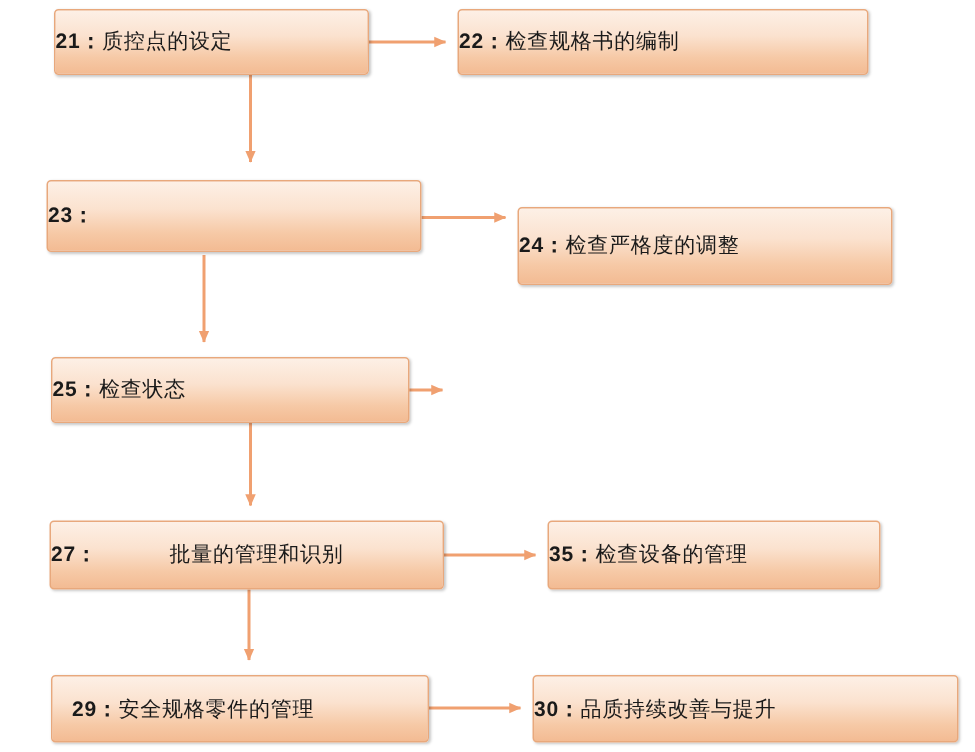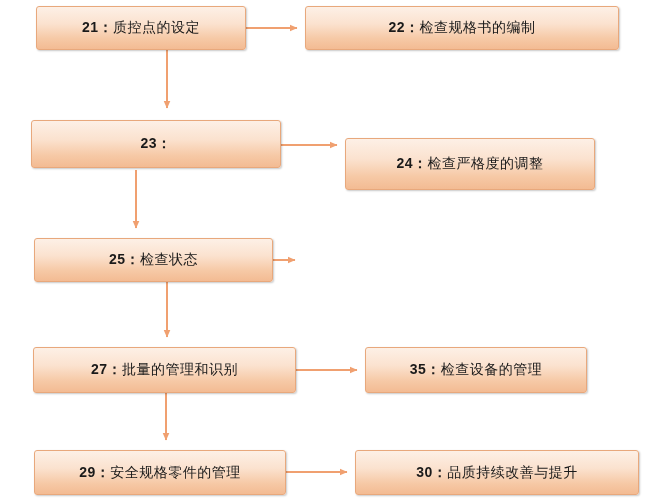--- a/index.html
+++ b/index.html
@@ -28,21 +28,20 @@
   }
   .node {
     position: absolute;
     box-sizing: border-box;
     border: 1px solid #e8a87c;
     border-radius: 3px;
     background: linear-gradient(to bottom, #fdf0e6 0%, #fbe2cf 40%, #f6c9a6 75%, #f3bb93 100%);
     box-shadow: 1px 1px 2px rgba(0,0,0,0.22);
     display: flex;
     align-items: center;
-    justify-content: center;
     color: #1a1a1a;
     font-size: 14px;
     letter-spacing: 0.5px;
     white-space: nowrap;
   }
   .node .num {
     font-weight: bold;
   }
   .node .txt {
     font-weight: normal;
@@ -70,51 +69,51 @@
       <path d="M166,393 L166,440"></path>
       <path d="M286,472 L347,472"></path>
     </g>
   </svg>
 
   <div class="node" style="left:36px; top:6px; width:210px; height:44px;">
     <span class="num">21：</span>
       <span class="txt">质控点的设定</span>
   </div>
 
-  <div class="node" style="left:305px; top:6px; width:314px; height:44px;">
+  <div class="node" style="left:305px; top:6px; width:274px; height:44px;">
     <span class="num">22：</span>
       <span class="txt">检查规格书的编制</span>
   </div>
 
   <div class="node" style="left:31px; top:120px; width:250px; height:48px;">
     <span class="num">23：</span>
   </div>
 
   <div class="node" style="left:345px; top:118px; width:250px; height:52px;margin-top:20px;">
     <span class="num">24：</span>
       <span class="txt">检查严格度的调整</span>
   </div>
 
   <div class="node" style="left:34px; top:238px; width:239px; height:44px;">
     <span class="num">25：</span>
       <span class="txt">检查状态</span>
   </div>
 
 
-  <div class="node" style="left:33px; top:347px; width:263px; height:46px;">
+  <div class="node" style="left:33px; top:347px; width:263px; height:46px;gap:48px;">
     <span class="num">27：</span>
       <span class="txt">批量的管理和识别</span>
   </div>
 
   <div class="node" style="left:365px; top:347px; width:222px; height:46px;">
     <span class="num">35：</span>
       <span class="txt">检查设备的管理</span>
   </div>
 
-  <div class="node" style="left:34px; top:450px; width:252px; height:45px;">
+  <div class="node" style="left:34px; top:450px; width:252px; height:45px;padding-left:13px;">
     <span class="num">29：</span>
       <span class="txt">安全规格零件的管理</span>
   </div>
 
   <div class="node" style="left:355px; top:450px; width:284px; height:45px;">
     <span class="num">30：</span>
       <span class="txt">品质持续改善与提升</span>
   </div>
 
 </div>

